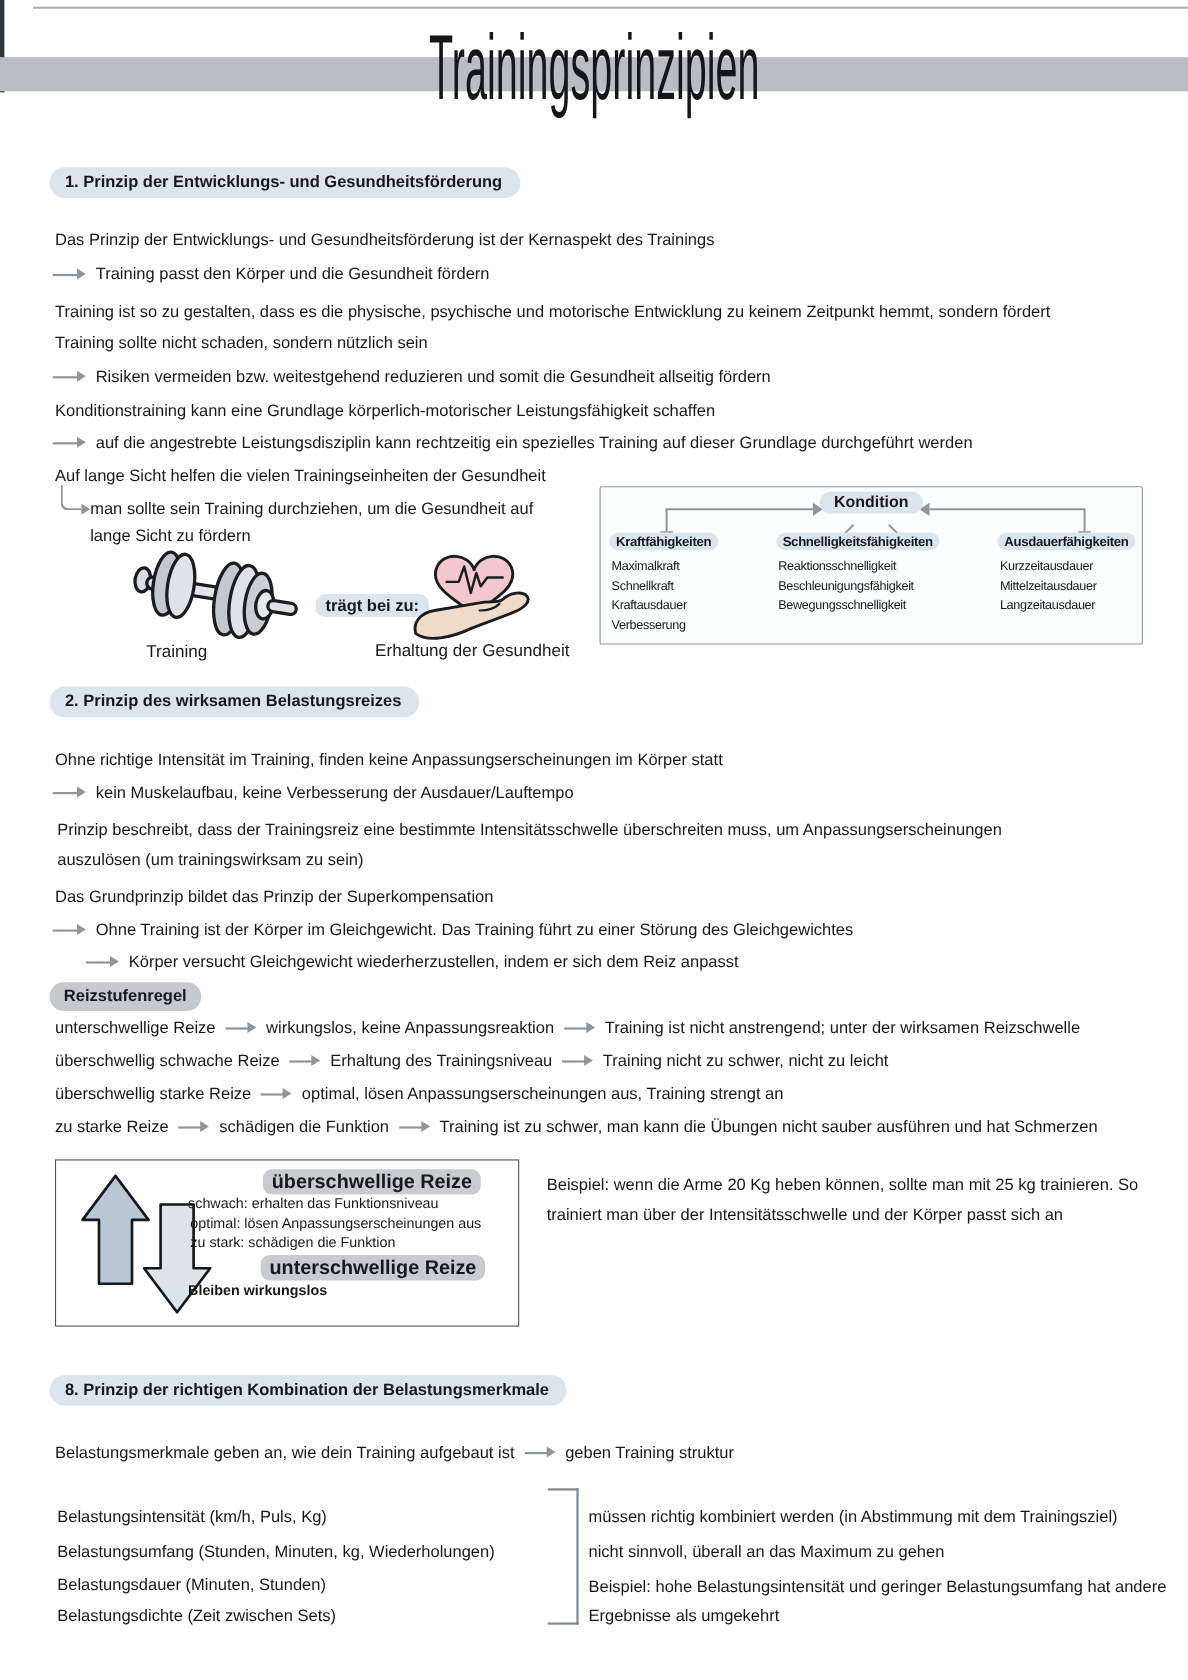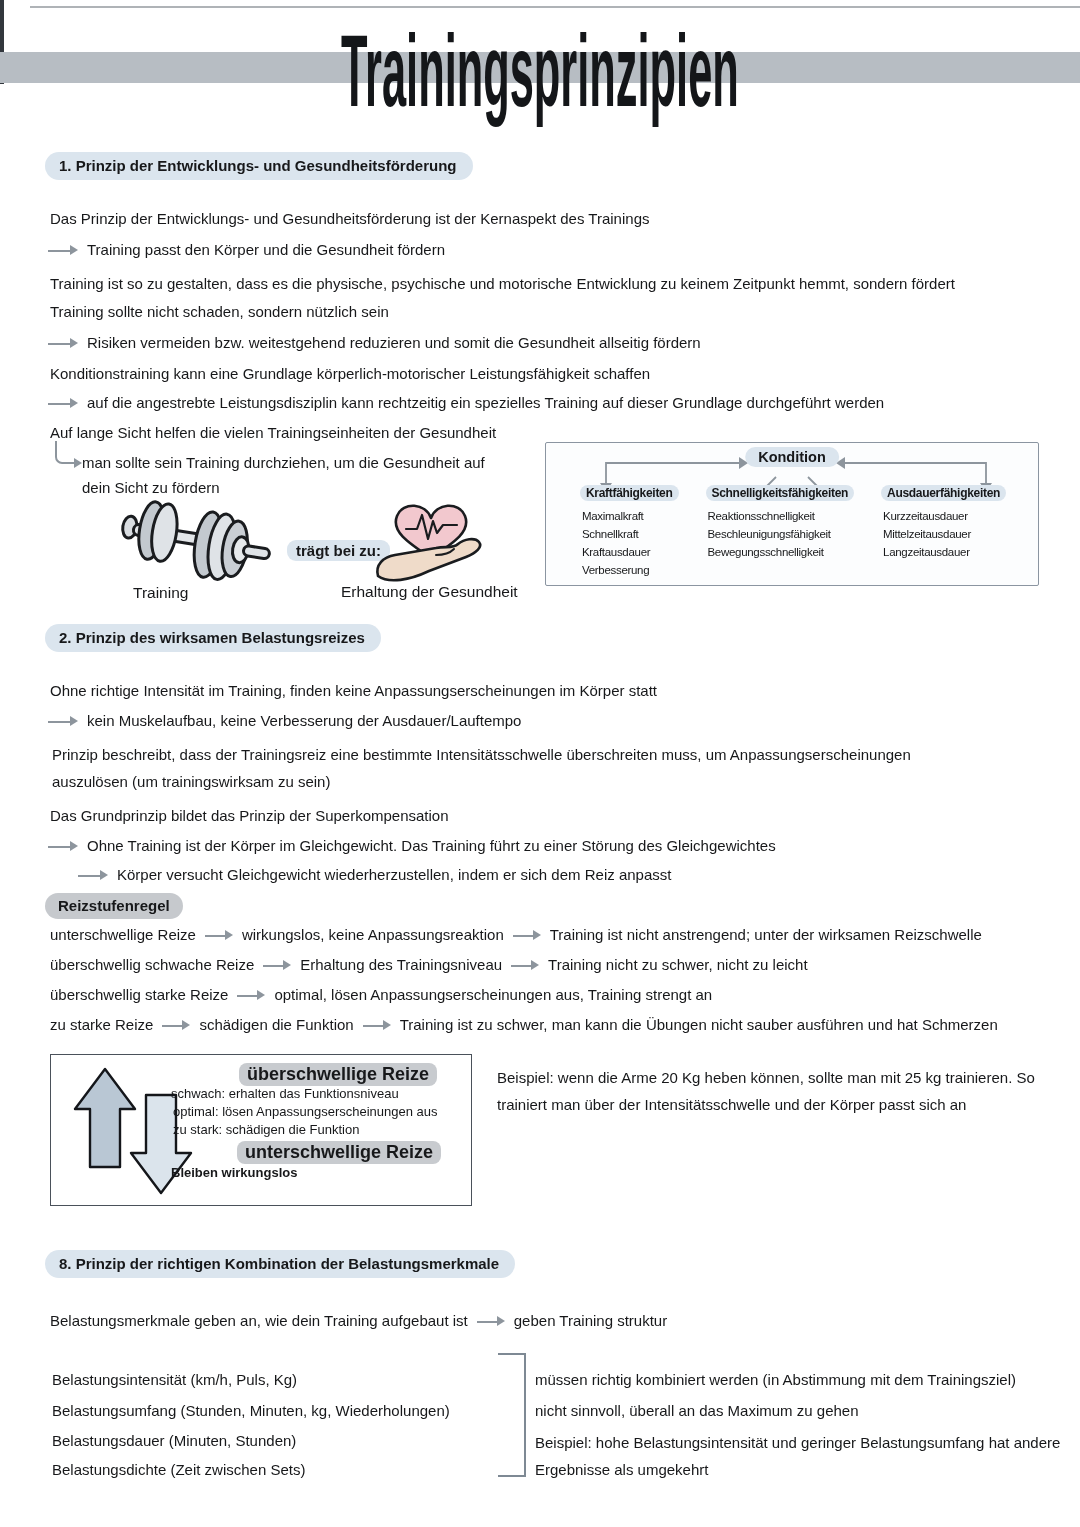--- a/index.html
+++ b/index.html
@@ -4,21 +4,21 @@
 <style>
   html,body{margin:0;padding:0;background:#ffffff;}
   .page{
     position:relative;width:1080px;height:1527px;background:#ffffff;overflow:hidden;
     font-family:"Liberation Sans","DejaVu Sans",sans-serif;color:#17181a;font-size:15px;
   }
   .top-hairline{position:absolute;left:30px;top:6px;width:1050px;height:2px;background:#6e747b;opacity:.55;}
   .edge-mark{position:absolute;left:0;top:0;width:4px;height:84px;background:#32373d;}
   .title-band{position:absolute;left:0;top:52px;width:1080px;height:31px;background:#b7bdc3;}
   .page-title{position:absolute;left:0;right:0;top:20px;margin:0;text-align:center;
-    font-weight:700;font-size:70px;line-height:1;color:#141619;}
+    font-weight:400;font-size:58px;line-height:1;color:#141619;}
   .page-title span{display:inline-block;transform:scale(0.62,1.45);transform-origin:center top;}
 
   .pill{position:absolute;background:#dbe5ee;border-radius:15px;padding:5px 16px 6px 14px;
     font-weight:bold;font-size:15px;white-space:nowrap;}
   .pill.gray{background:#c6c9cd;}
 
   .line{position:absolute;white-space:nowrap;line-height:20px;}
 
   
   .arr{display:inline-block;position:relative;width:30px;height:11px;margin-right:9px;vertical-align:-1px;}
@@ -30,21 +30,21 @@
   .elbow{position:absolute;width:17px;height:21px;border-left:2px solid #8d959d;border-bottom:2px solid #8d959d;
     border-bottom-left-radius:7px;}
   .elbow::after{content:"";position:absolute;right:-8px;bottom:-6px;width:0;height:0;
     border-left:8px solid #8d959d;border-top:5px solid transparent;border-bottom:5px solid transparent;}
 
   
   .kond-box{position:absolute;left:545px;top:442px;width:492px;height:142px;background:#fcfdfe;
     border:1.5px solid #8b95a1;border-radius:2px;}
   .kond-title{position:absolute;top:4px;left:50%;transform:translateX(-50%);background:#dbe5ee;
     border-radius:12px;padding:2px 13px;font-weight:bold;font-size:14.5px;}
-  .kond-cols{position:absolute;left:8px;right:6px;top:40px;display:flex;justify-content:center;gap:27px;}
+  .kond-cols{position:absolute;left:8px;right:6px;top:40px;display:flex;justify-content:space-between;gap:6px;}
   .kond-col{min-width:0;}
   .khdr{display:inline-block;background:#dbe5ee;border-radius:8px;padding:1px 6px;font-weight:bold;
     font-size:12px;letter-spacing:-0.3px;white-space:nowrap;}
   .kitems{margin:6px 0 0 2px;padding:0;list-style:none;font-size:11.5px;letter-spacing:-0.3px;line-height:18px;white-space:nowrap;}
   .kond-arrows{position:absolute;left:0;top:0;}
 
   
   .caption-hl{position:absolute;background:#dbe5ee;border-radius:9px;padding:2px 9px;font-weight:bold;font-size:15px;white-space:nowrap;}
   .il-label{position:absolute;font-size:15.5px;white-space:nowrap;}
 
@@ -81,21 +81,21 @@
   <div class="line" style="left:48px;top:333px;">
     <span class="arr"></span><span>Risiken vermeiden bzw. weitestgehend reduzieren und somit die Gesundheit allseitig fördern</span>
   </div>
   <div class="line" style="left:50px;top:364px;">Konditionstraining kann eine Grundlage körperlich-motorischer Leistungsfähigkeit schaffen</div>
   <div class="line" style="left:48px;top:393px;">
     <span class="arr"></span><span>auf die angestrebte Leistungsdisziplin kann rechtzeitig ein spezielles Training auf dieser Grundlage durchgeführt werden</span>
   </div>
   <div class="line" style="left:50px;top:423px;">Auf lange Sicht helfen die vielen Trainingseinheiten der Gesundheit</div>
   <div class="elbow" style="left:55px;top:441px;"></div>
   <div class="line" style="left:82px;top:453px;">man sollte sein Training durchziehen, um die Gesundheit auf</div>
-  <div class="line" style="left:82px;top:478px;">dein Sicht zu fördern</div>
+  <div class="line" style="left:82px;top:478px;">lange Sicht zu fördern</div>
 
   <div class="kond-box">
     <svg class="kond-arrows" width="492" height="142" viewBox="0 0 492 142">
       <g stroke="#8d959d" stroke-width="1.8" fill="none">
         <polyline points="60,40 60,20 193,20"></polyline>
         <polyline points="299,20 440,20 440,40"></polyline>
         <line x1="230" y1="34" x2="218" y2="46"></line>
         <line x1="262" y1="34" x2="274" y2="46"></line>
       </g>
       <g fill="#8d959d">

